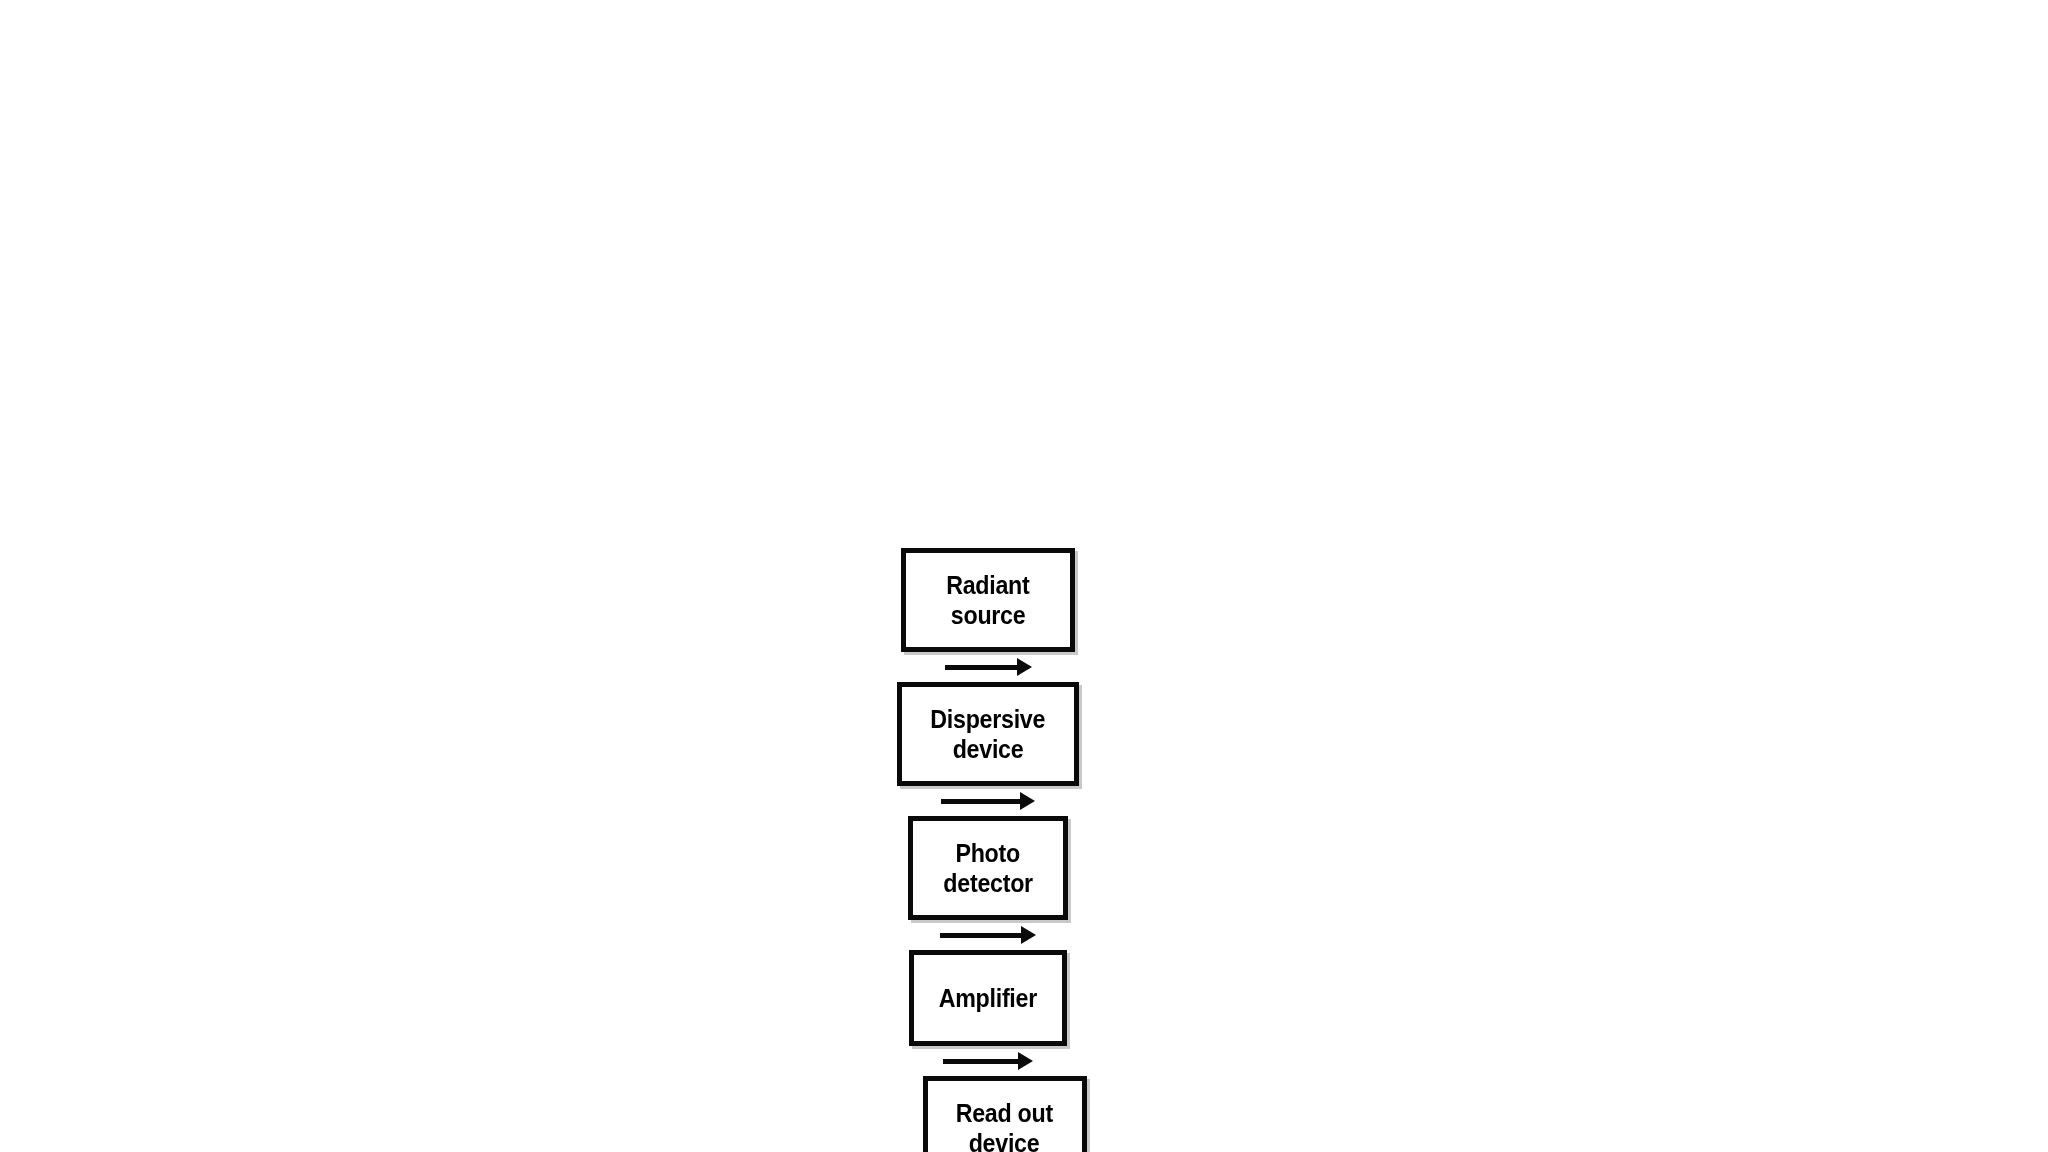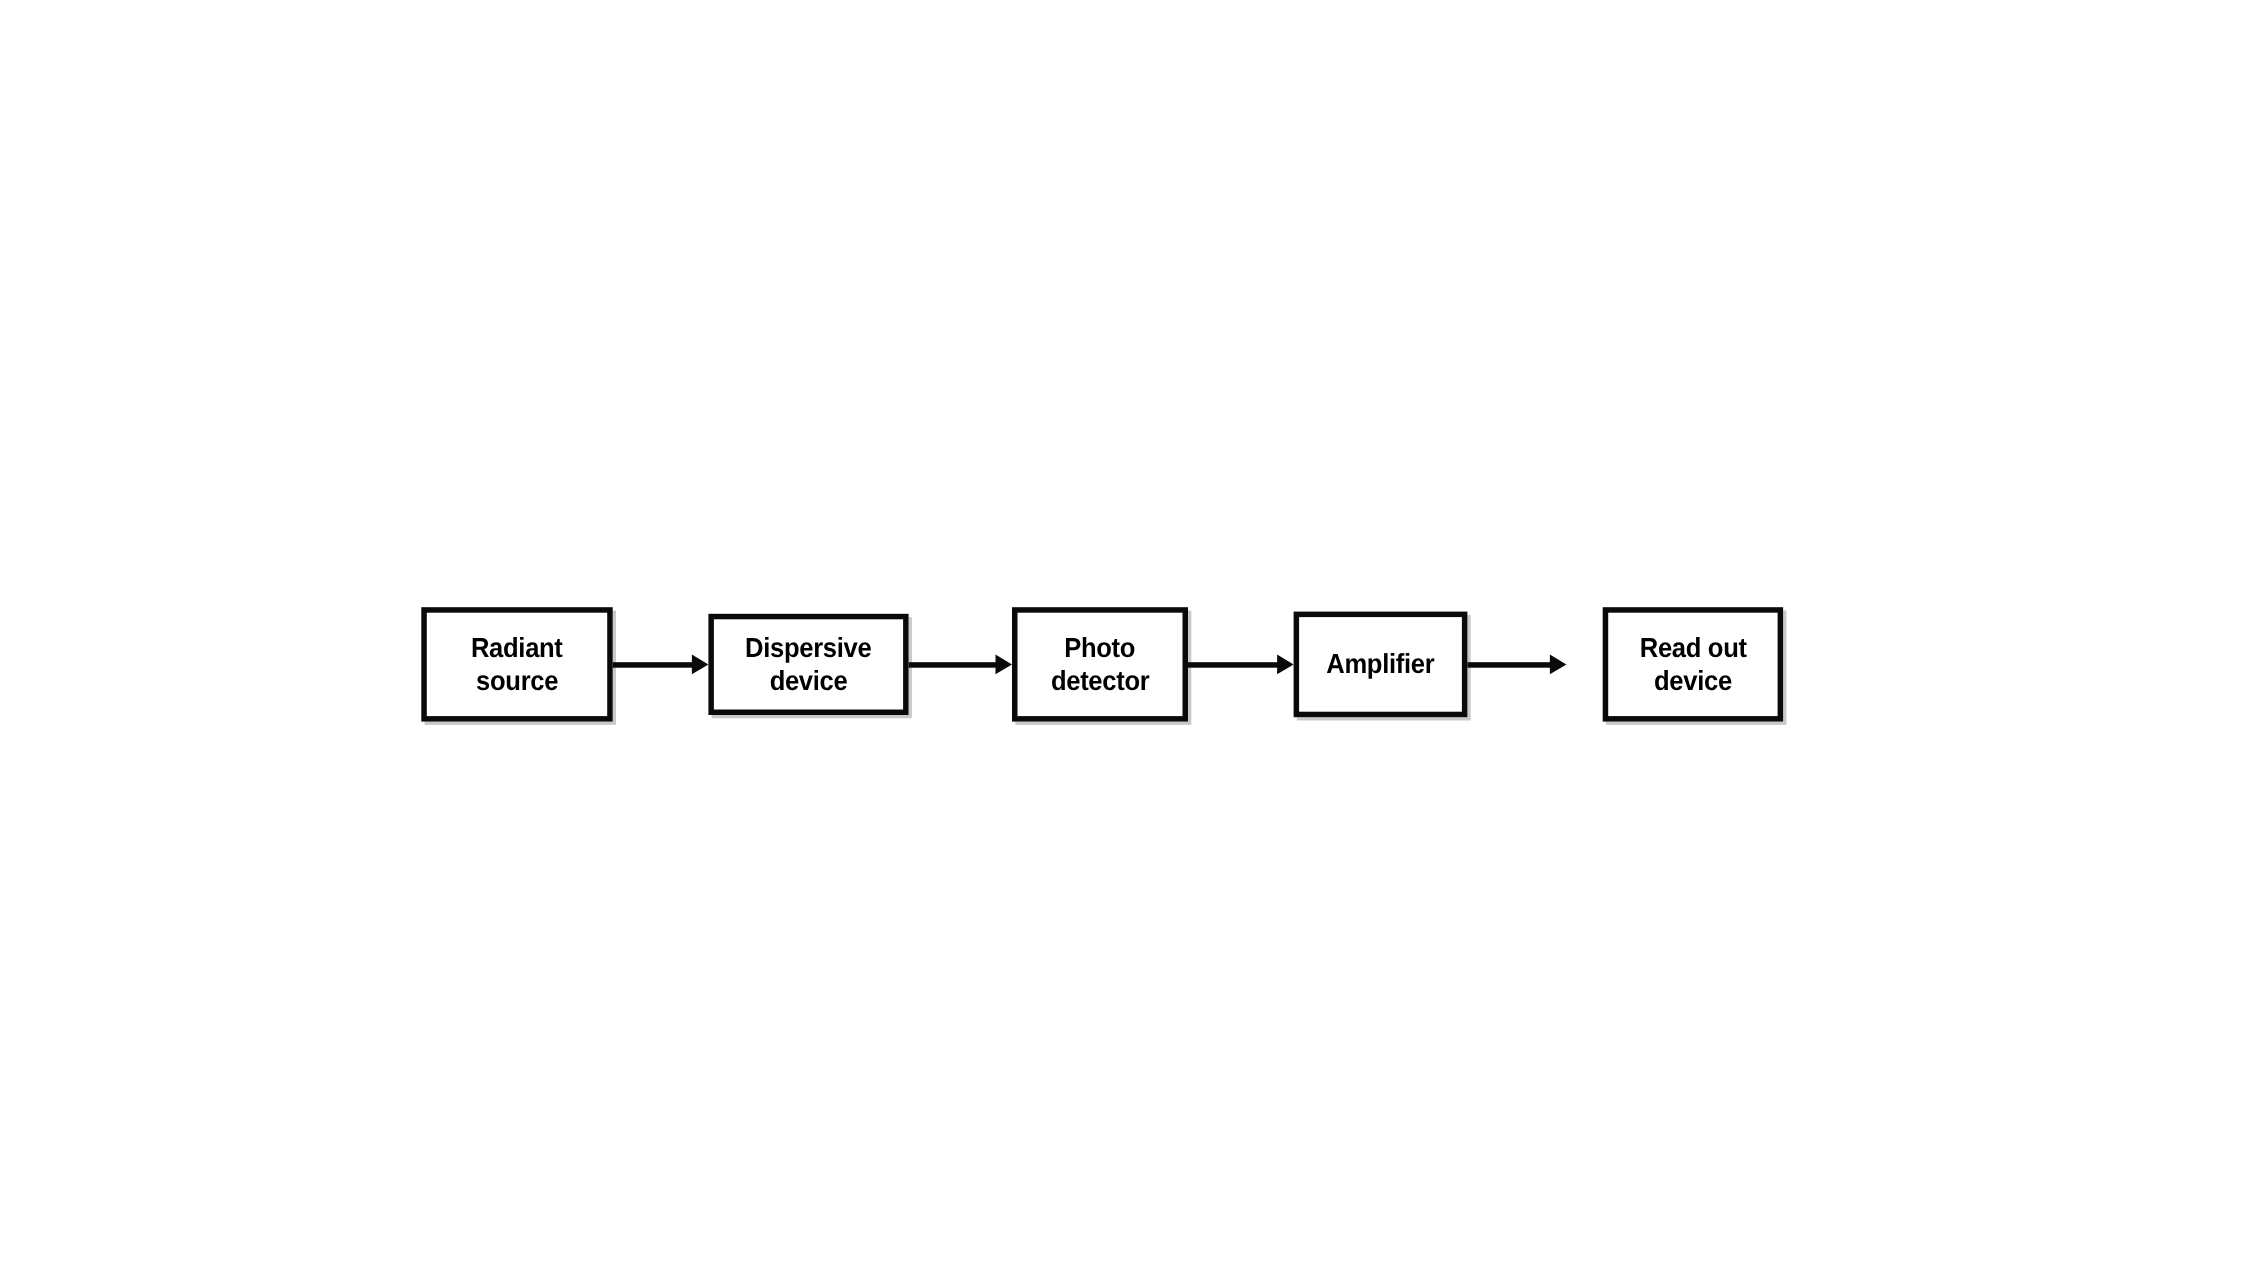--- a/index.html
+++ b/index.html
@@ -25,21 +25,21 @@
   }
 
   
   .flow-row {
     position: absolute;
     left: 383px;
     top: 548px;
     width: 1210px;
     height: 112px;
     display: flex;
-    flex-direction: row;
+    flex-direction: column;
     align-items: center;
     justify-content: flex-start;
   }
 
   
   .node {
     position: relative;
     box-sizing: border-box;
     background: #ffffff;
     border: 5px solid #0a0a0a;
@@ -61,21 +61,21 @@
     font-size: 25px;
     line-height: 1.22;
     letter-spacing: -0.3px;
     transform: scaleX(0.93);
     white-space: nowrap;
     -webkit-font-smoothing: none;
   }
 
   
   .node-radiant-source  { width: 174px; height: 104px; }
-  .node-dispersive-device { width: 182px; height: 92px; }
+  .node-dispersive-device { width: 182px; height: 104px; }
   .node-photo-detector  { width: 160px; height: 104px; }
   .node-amplifier       { width: 158px; height: 96px;  }
   .node-readout-device  { width: 164px; height: 104px; margin-left: 33px; }
 
   
   .connector {
     flex: 0 0 auto;
     position: relative;
     height: 30px;
     display: flex;

